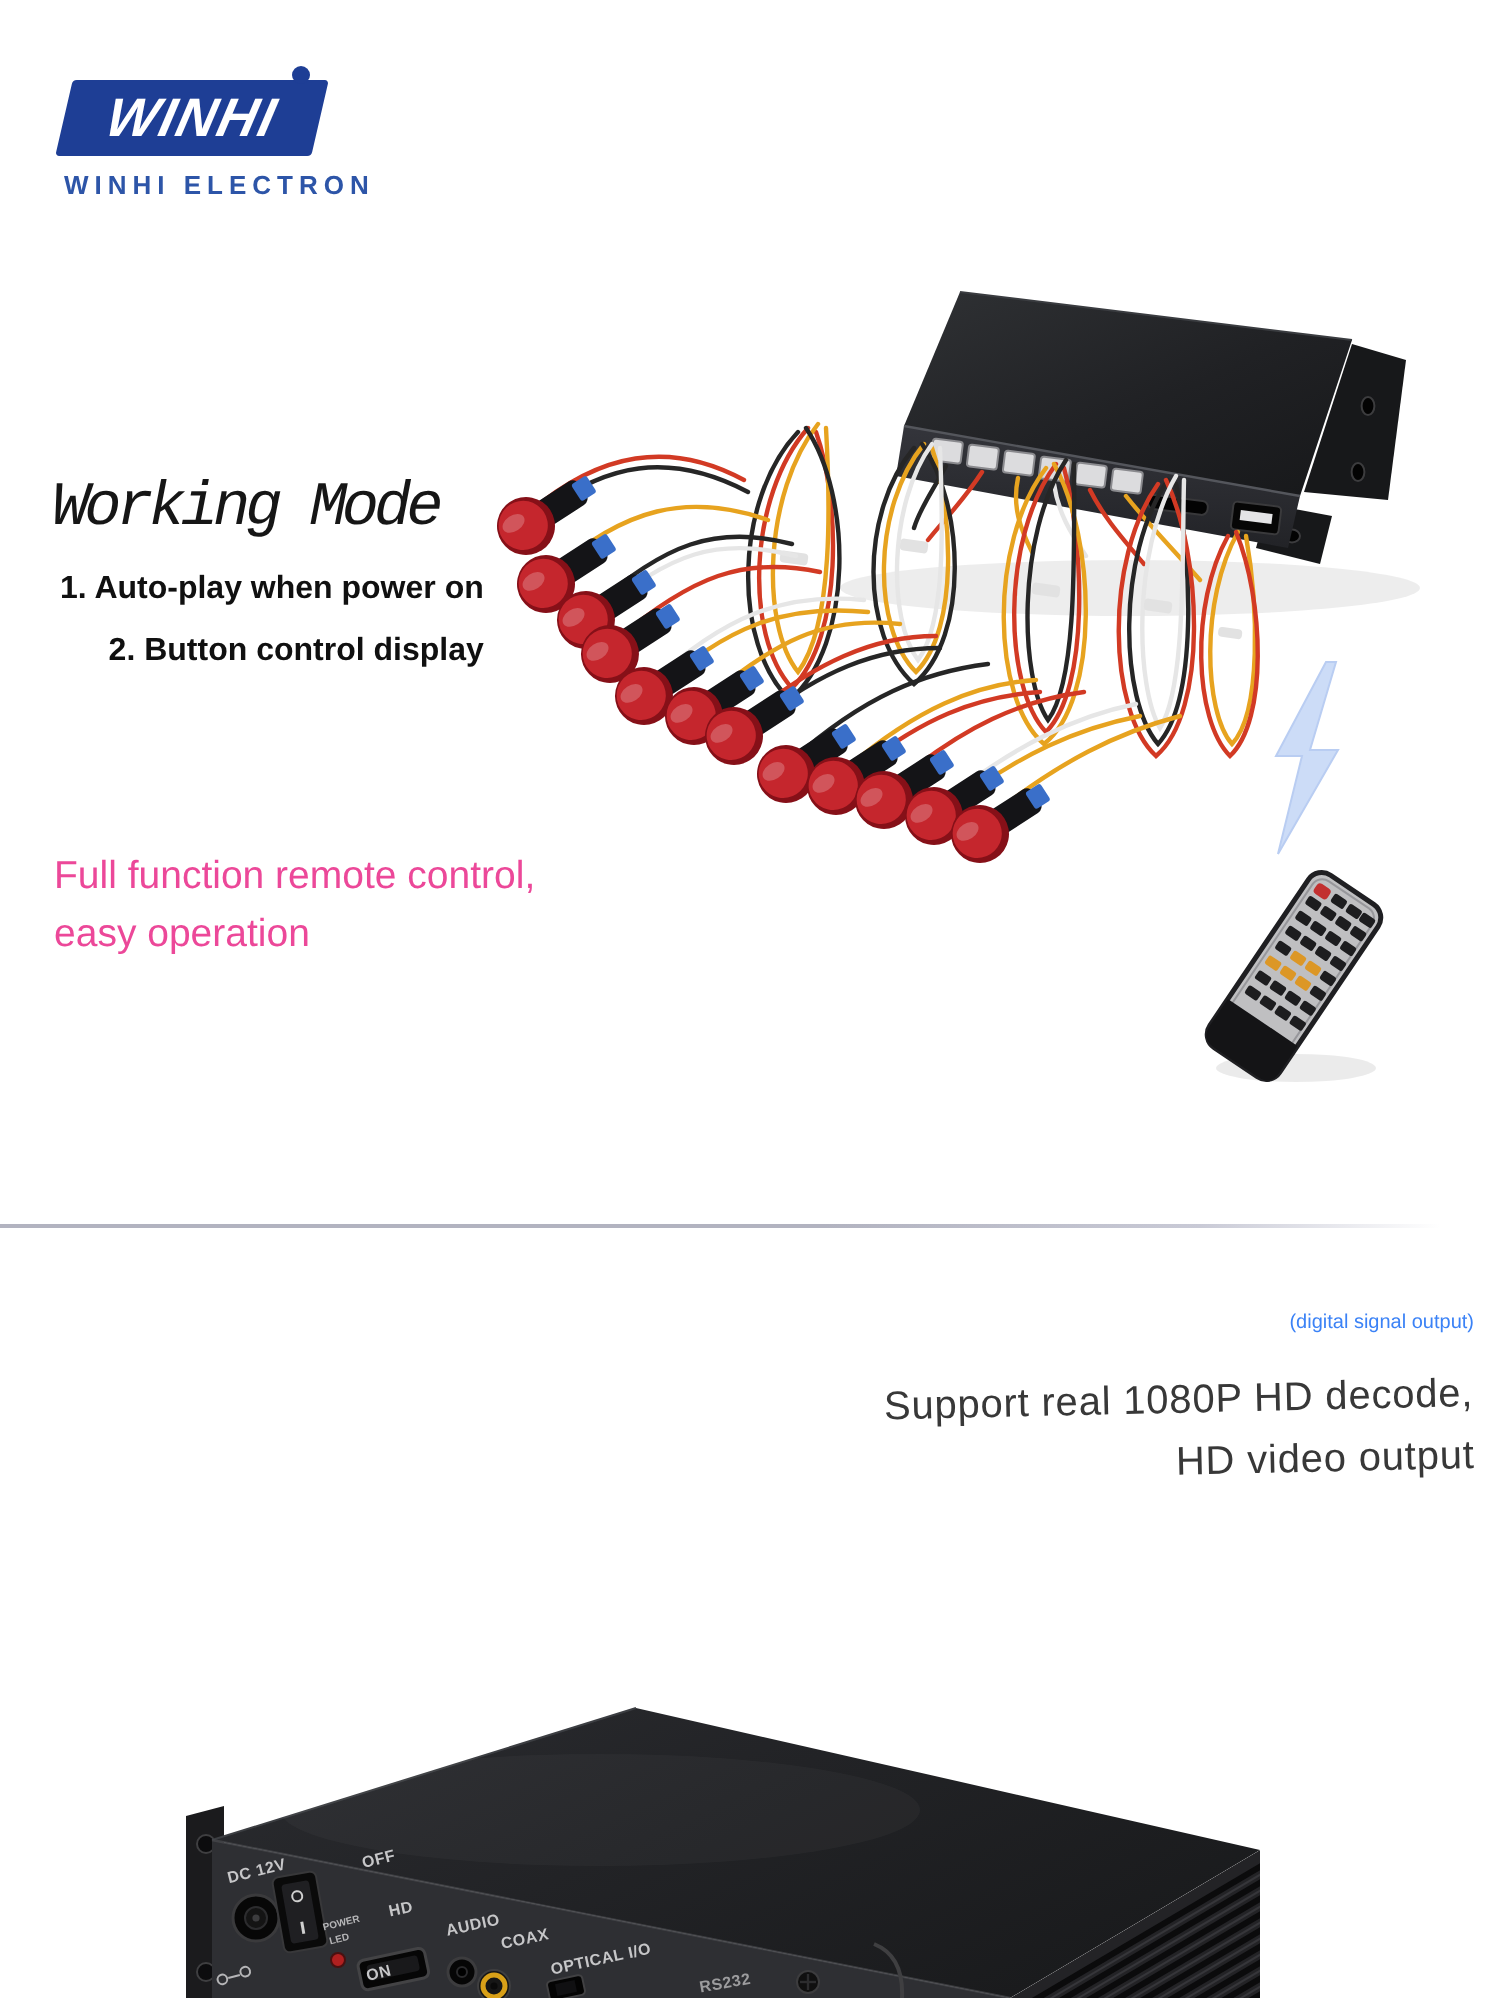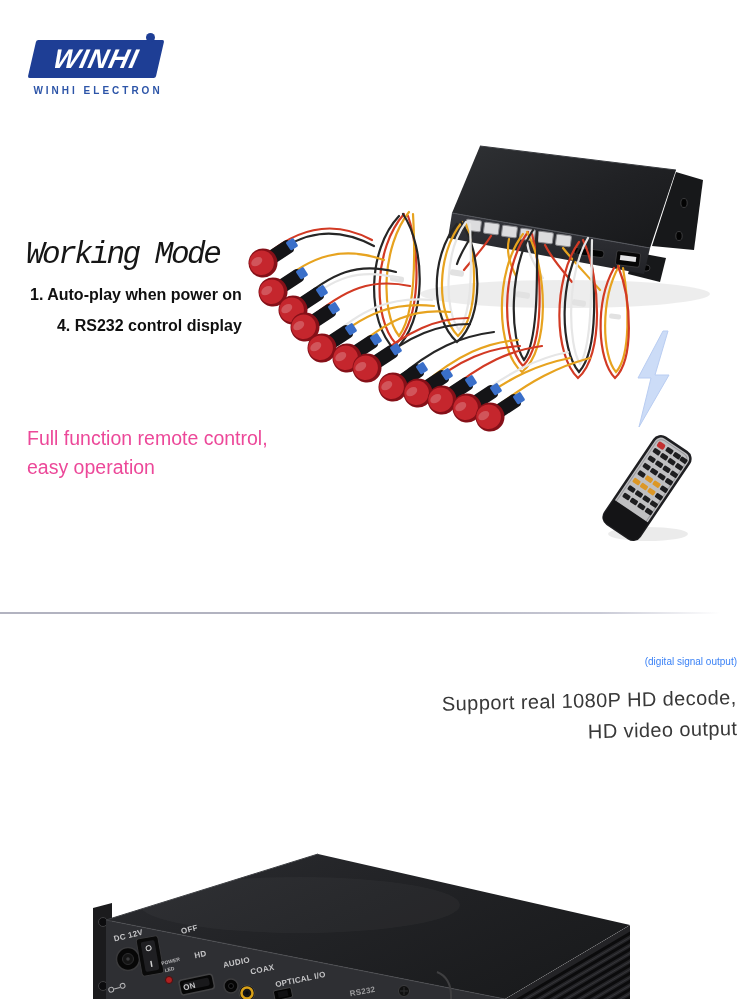--- a/index.html
+++ b/index.html
@@ -20,21 +20,21 @@
   .logo-word{
     color:#fff;font-style:italic;font-weight:900;font-size:27px;
     letter-spacing:1px;line-height:1;
   }
   .logo-dot{
     position:absolute;left:114px;top:-7px;width:9px;height:9px;border-radius:50%;
     background:var(--logo_blue,#1e3e95);
   }
   .logo-sub{
     margin-top:7px;width:132px;text-align:center;
-    font-size:10px;font-weight:bold;letter-spacing:3px;
+    font-size:13px;font-weight:bold;letter-spacing:3px;
     color:var(--logo_subtext_blue,#2d55a8);white-space:nowrap;
   }
 
   .mono-heading{
     font-family:"Liberation Mono","DejaVu Sans Mono",monospace;
     font-size:31px;letter-spacing:-2.5px;color:#161616;white-space:nowrap;font-style:italic;
   }
   .wm-title{left:26px;top:237px;}
   .wm-list{left:30px;top:286px;list-style:none;margin:0;padding:0;text-align:right;}
   .wm-list li{
@@ -74,21 +74,21 @@
     <span class="logo-word">WINHI</span>
   </div>
   <div class="logo-dot"></div>
   <div class="logo-sub">WINHI ELECTRON</div>
 </div>
 
 <div class="abs mono-heading wm-title">Working Mode</div>
 
 <ul class="abs wm-list">
   <li>1. Auto-play when power on</li>
-  <li>4. RS232 control display</li>
+  <li>2. Button control display</li>
 </ul>
 
 <div class="abs wm-note">
   <div>Full function remote control,</div>
   <div>easy operation</div>
 </div>
 
 <svg class="abs" style="left:230px;top:128px;" width="515" height="420" viewBox="230 128 515 420">
   <defs>
     <linearGradient id="g1" x1="0" y1="0" x2="1" y2="1">

